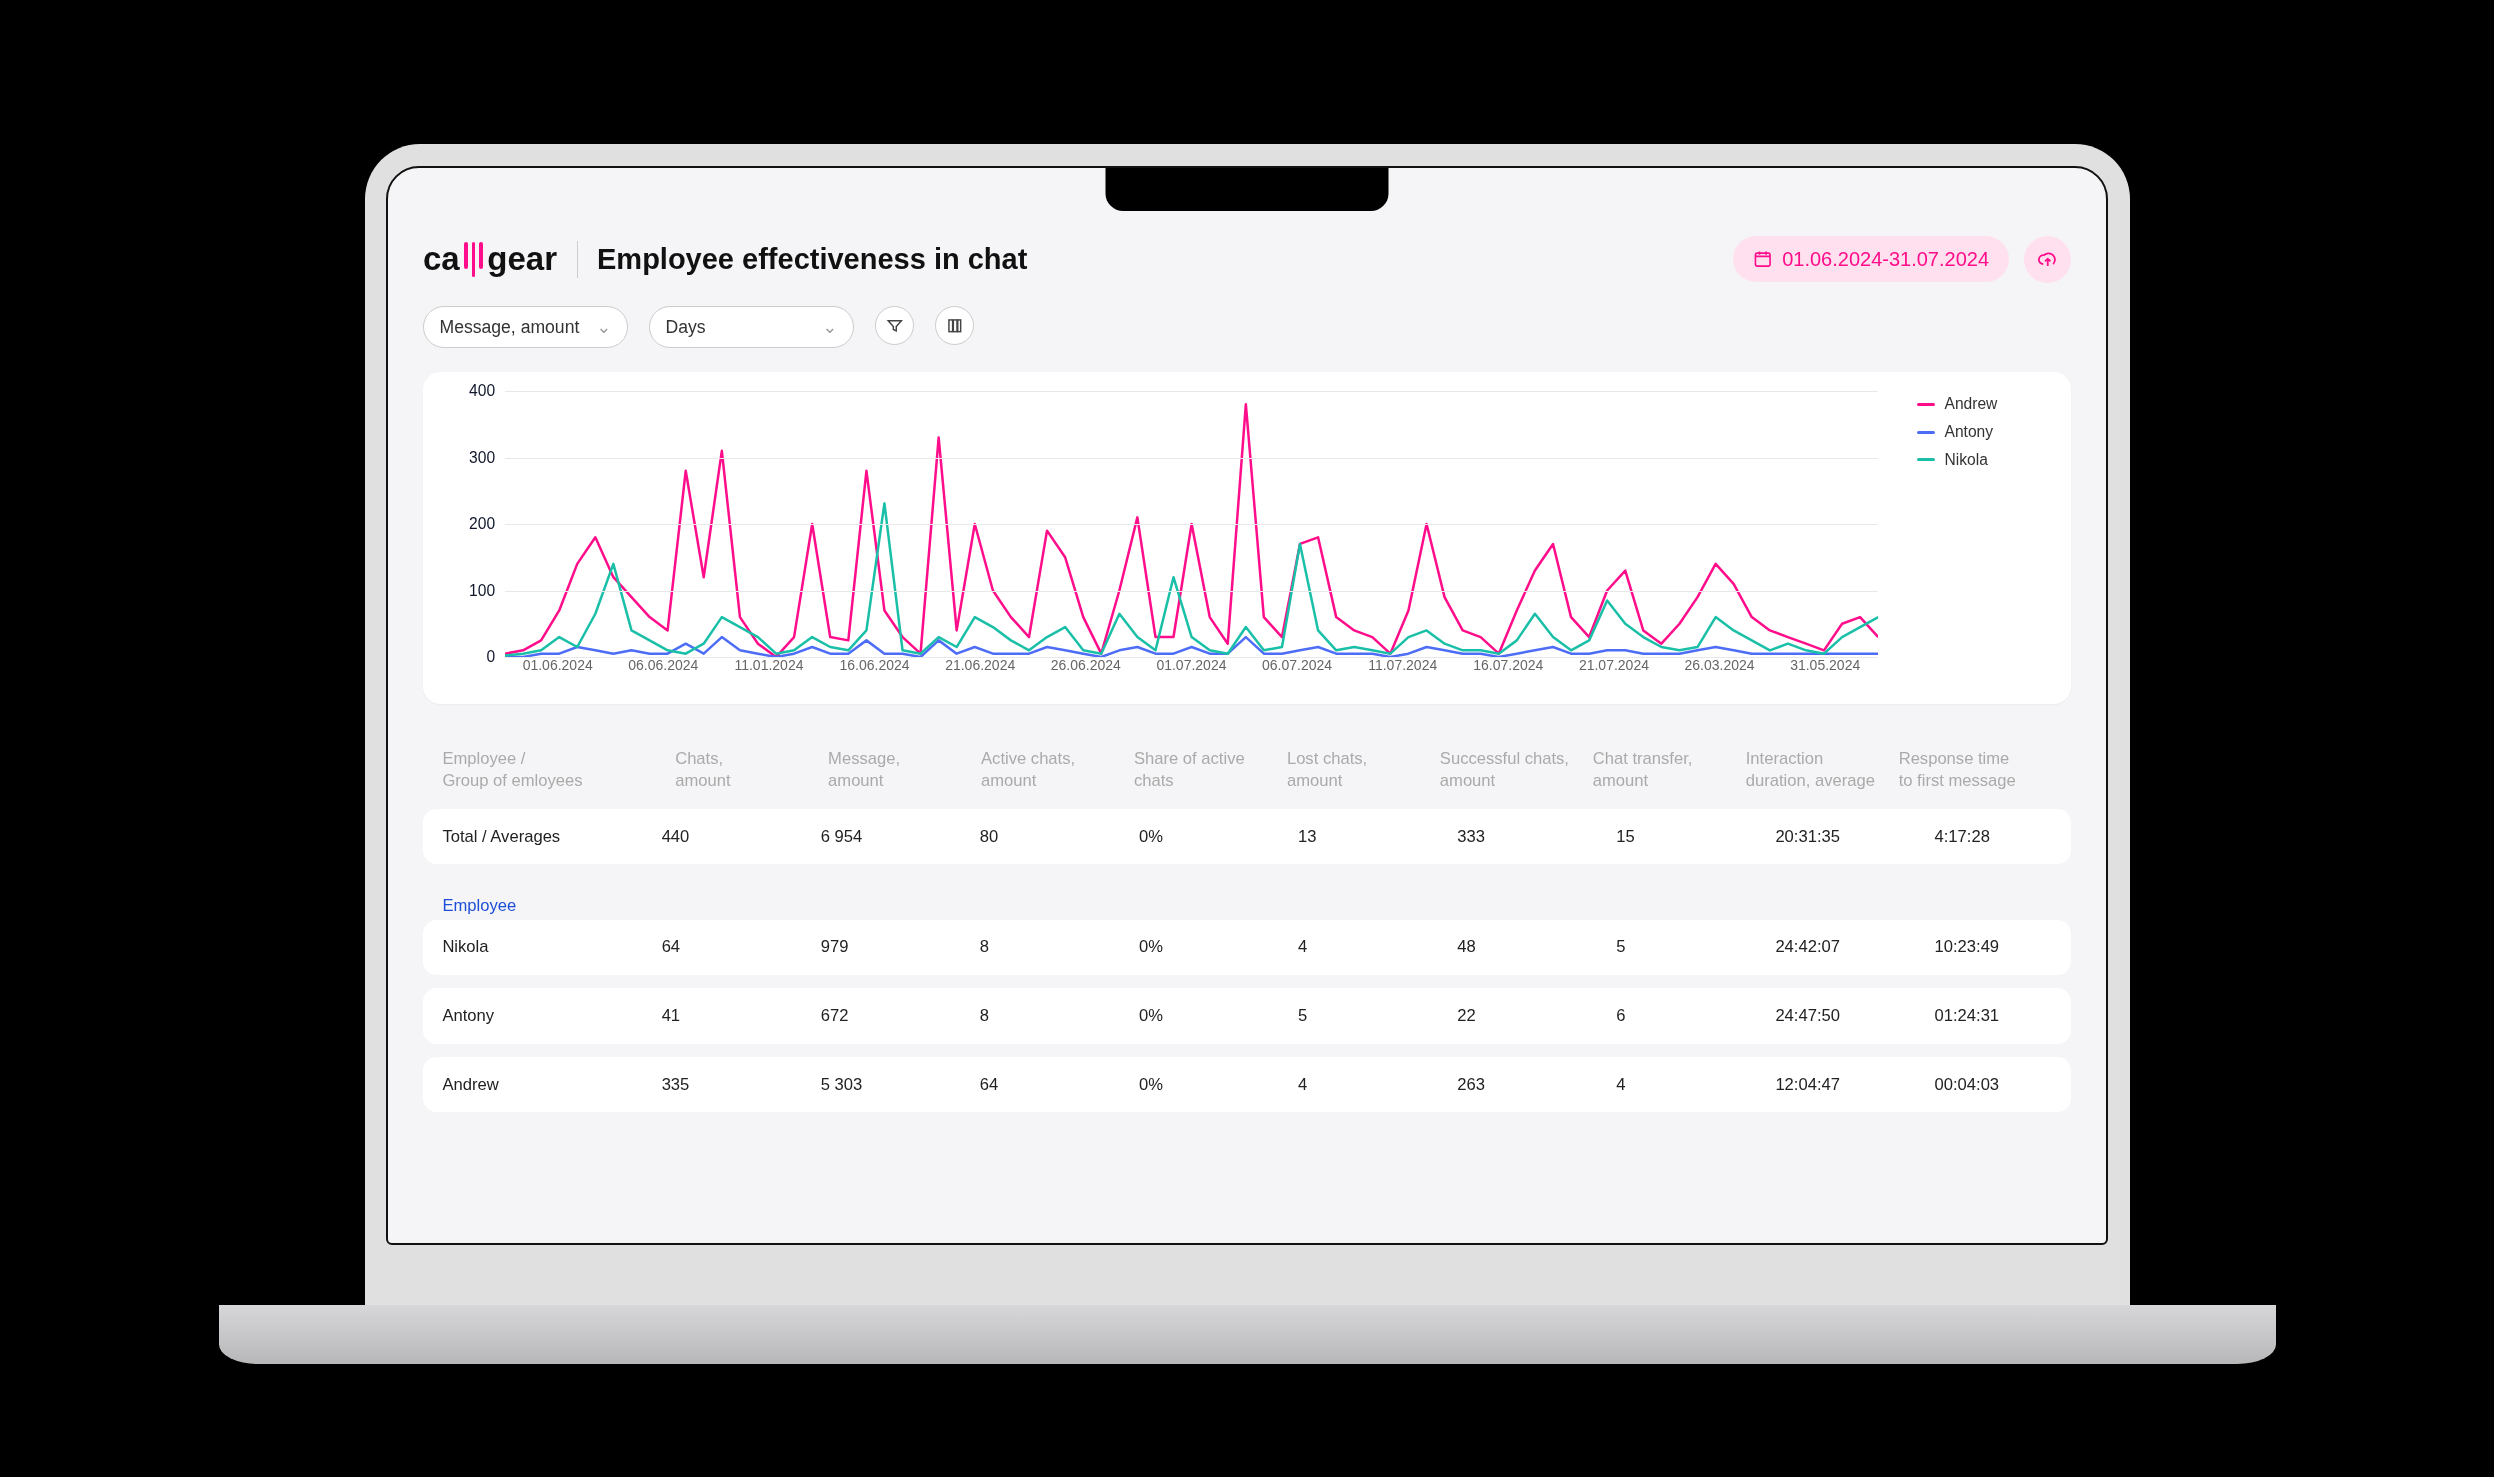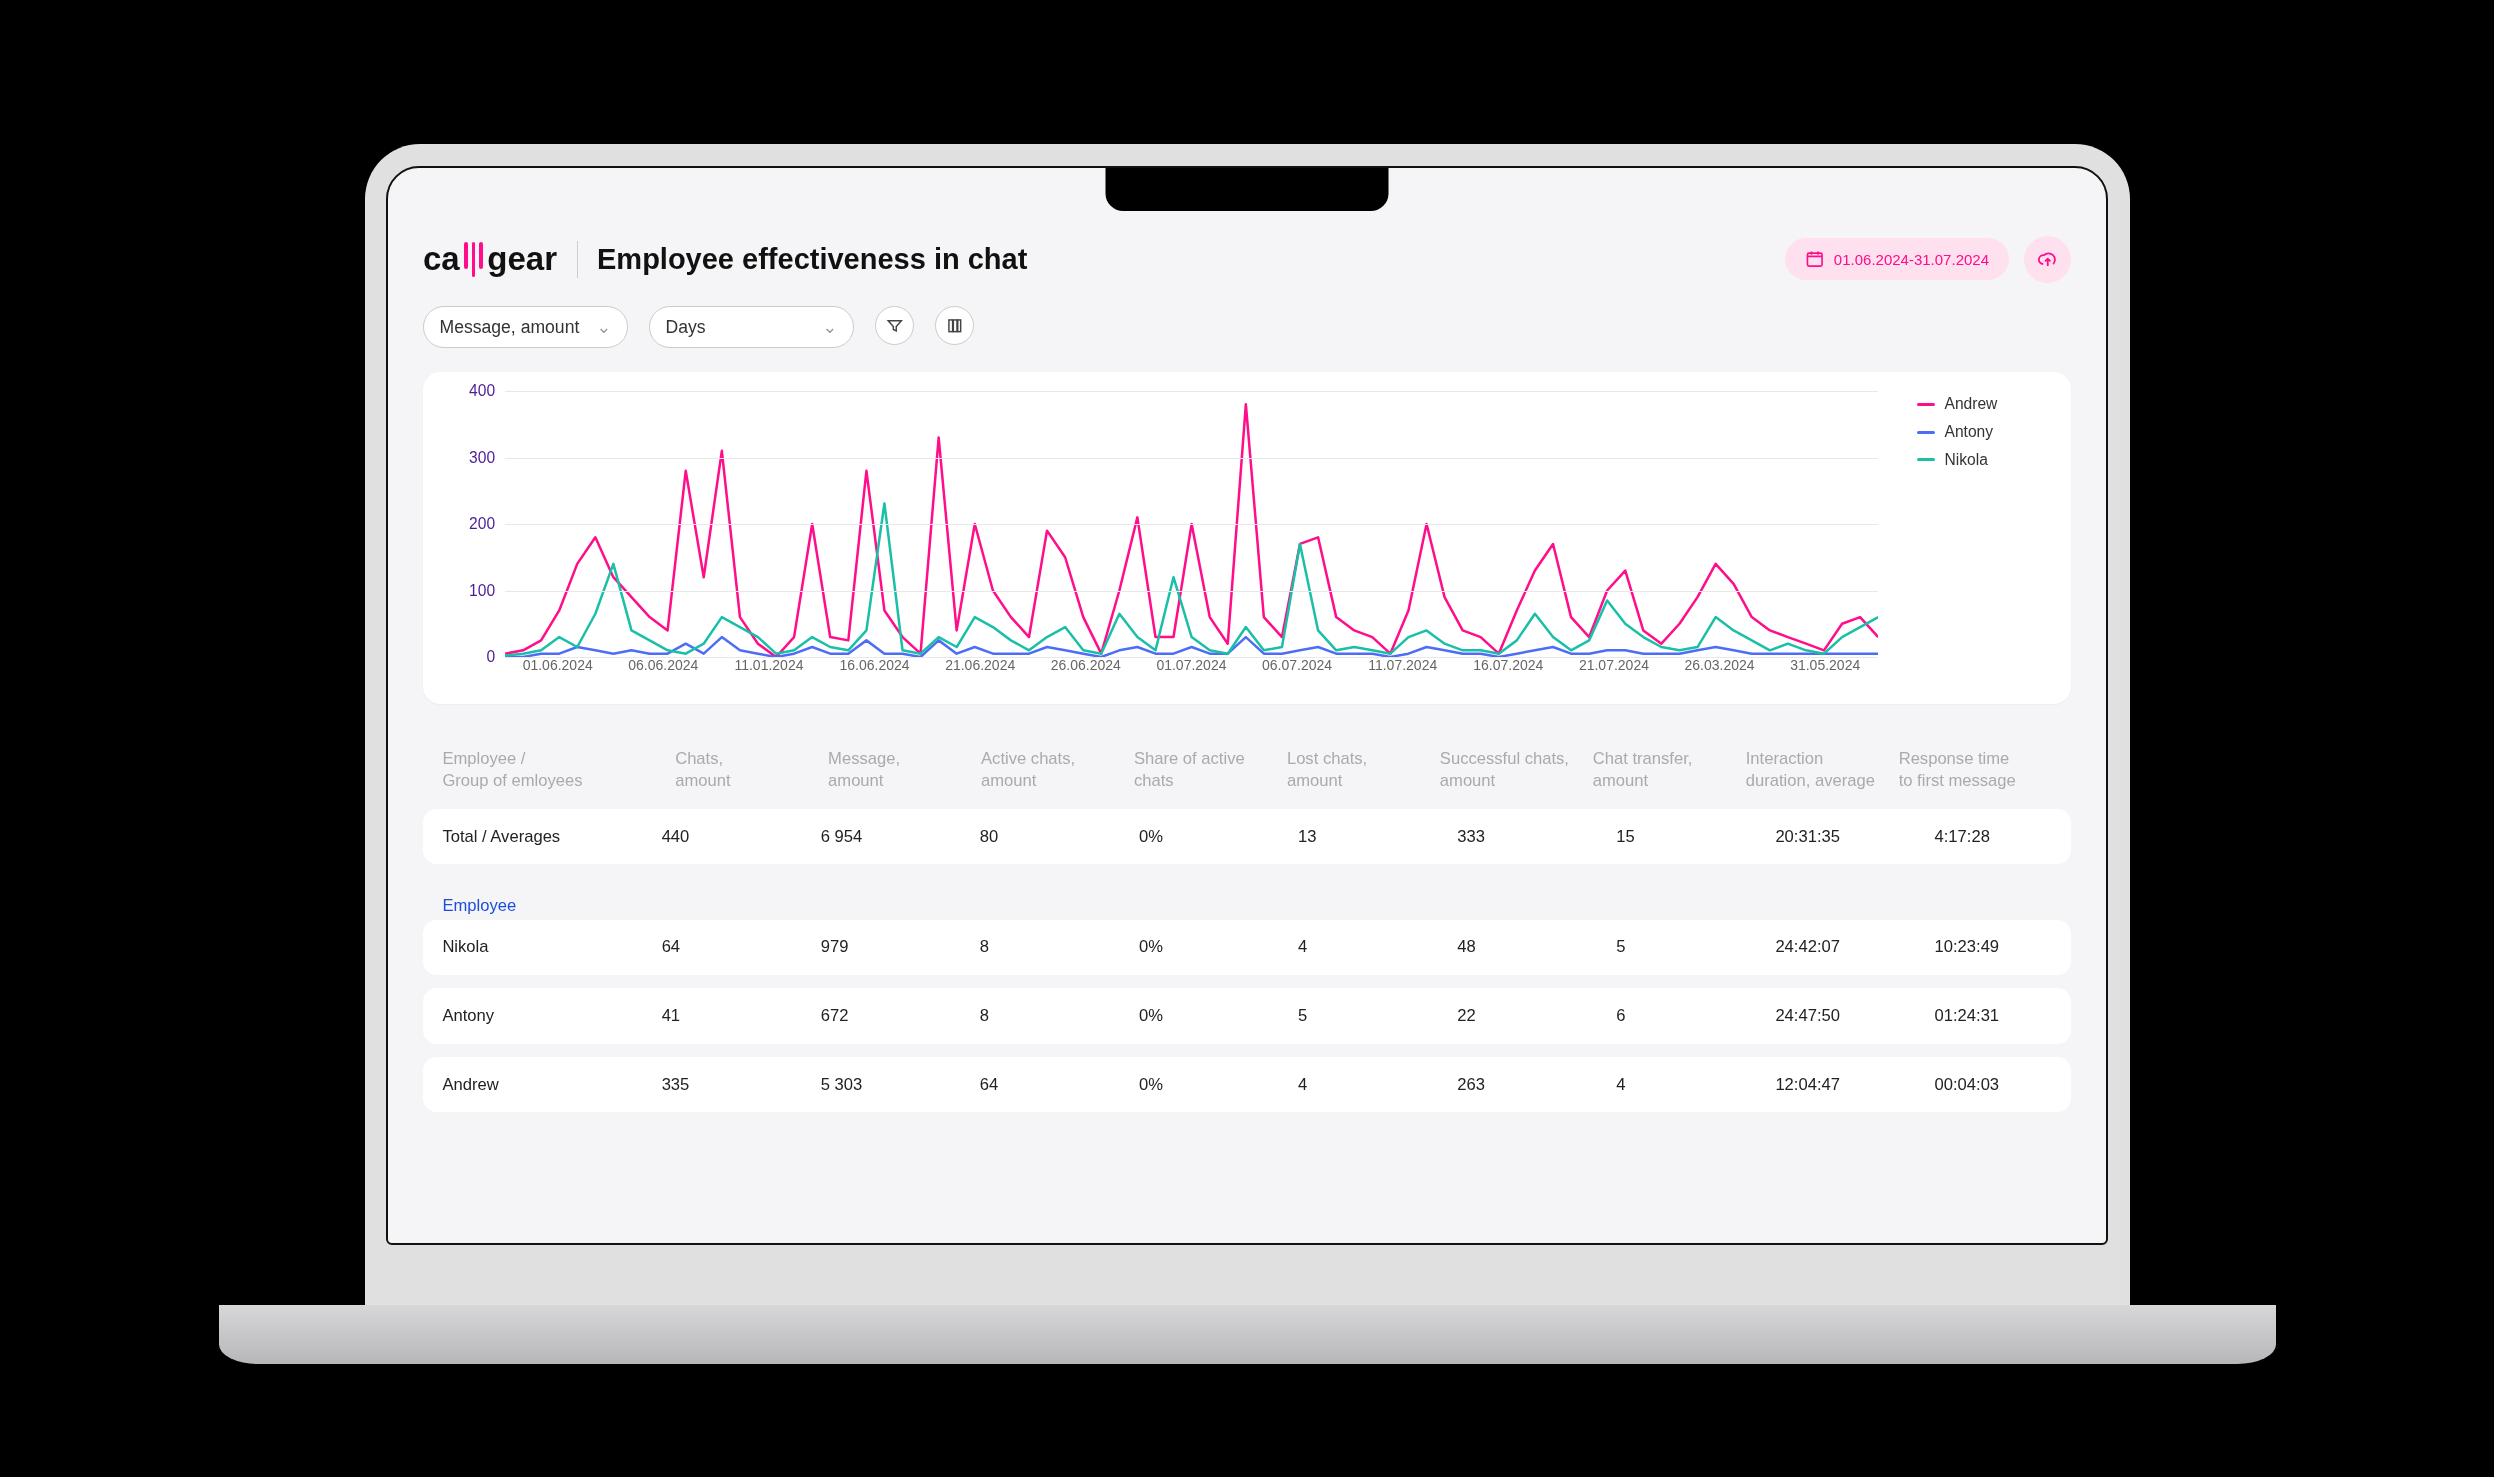--- a/index.html
+++ b/index.html
@@ -54,21 +54,21 @@
   .logo { display:flex; align-items:center; font-size:33px; font-weight:700; color:#111; }
   .logo-mark { display:inline-flex; color:var(--pink); margin:0 2px; }
   .logo-mark span { width:3.9px; height:27px; background:var(--pink); border-radius:2px; margin:0 2px; }
   .logo-mark span:nth-child(2){ height:35px; }
   .vline { width:1px; height:37px; background:#ccc; }
   .page-title { font-size:29px; font-weight:600; color:#111; }
   .header-right { display:flex; align-items:center; gap:15.6px; }
   .date-pill {
     display:flex; align-items:center; gap:9.8px;
     background:var(--pink-light); color:var(--pink);
-    padding:11.7px 19.5px; border-radius:23.4px; font-size:15px; font-weight:500;
+    padding:11.7px 19.5px; border-radius:23.4px; font-size:20px; font-weight:500;
   }
   .export-btn {
     width:47px; height:47px; border-radius:50%; background:var(--pink-light);
     display:flex; align-items:center; justify-content:center; color:var(--pink);
   }
 
   .filter-row { display:flex; align-items:flex-start; gap:21px; padding:0 5.9px 23.4px 5.9px; }
   .select-pill, .icon-btn {
     display:flex; align-items:center; justify-content:space-between;
     border:1px solid #ccc; border-radius:23.4px; background:#fff;
@@ -78,21 +78,21 @@
   .select-wide { min-width:205px; }
   .icon-btn { width:39px; height:39px; padding:0; justify-content:center; }
 
   .card {
     background:#fff; border-radius:17.6px; padding:19.5px 27px;
     box-shadow:0 1px 2px rgba(0,0,0,.04); margin:0 5.9px 27px 5.9px;
   }
   .chart-wrap { display:flex; gap:39px; }
   .chart-area { position:relative; flex:1; height:293px; }
   .y-axis { position:absolute; left:0; top:0; bottom:27px; width:55px; }
-  .y-label { position:absolute; right:9.8px; font-size:15.6px; color:#4c1d95; transform:translateY(-50%); }
+  .y-label { position:absolute; right:9.8px; font-size:15.6px; color:#0f172a; transform:translateY(-50%); }
   .grid-line { position:absolute; left:0; right:0; height:1px; background:#e8e8e8; }
   .x-axis { position:absolute; left:55px; right:0; bottom:0; height:27px; display:flex; }
   .x-label { flex:1; font-size:14px; color:#666; text-align:center; white-space:nowrap; }
   .plot { position:absolute; left:55px; right:0; top:0; bottom:27px; }
   .legend { min-width:127px; padding-top:3.9px; display:flex; flex-direction:column; gap:9.8px; }
   .legend-item { display:flex; align-items:center; gap:9.8px; font-size:15.6px; color:#333; }
   .swatch { width:17.6px; height:2.9px; border-radius:2px; }
 
   .table-block { padding:0 5.9px; }
   .thead, .trow, .sect-label { display:flex; padding:17.6px 19.5px; font-size:16.6px; }

